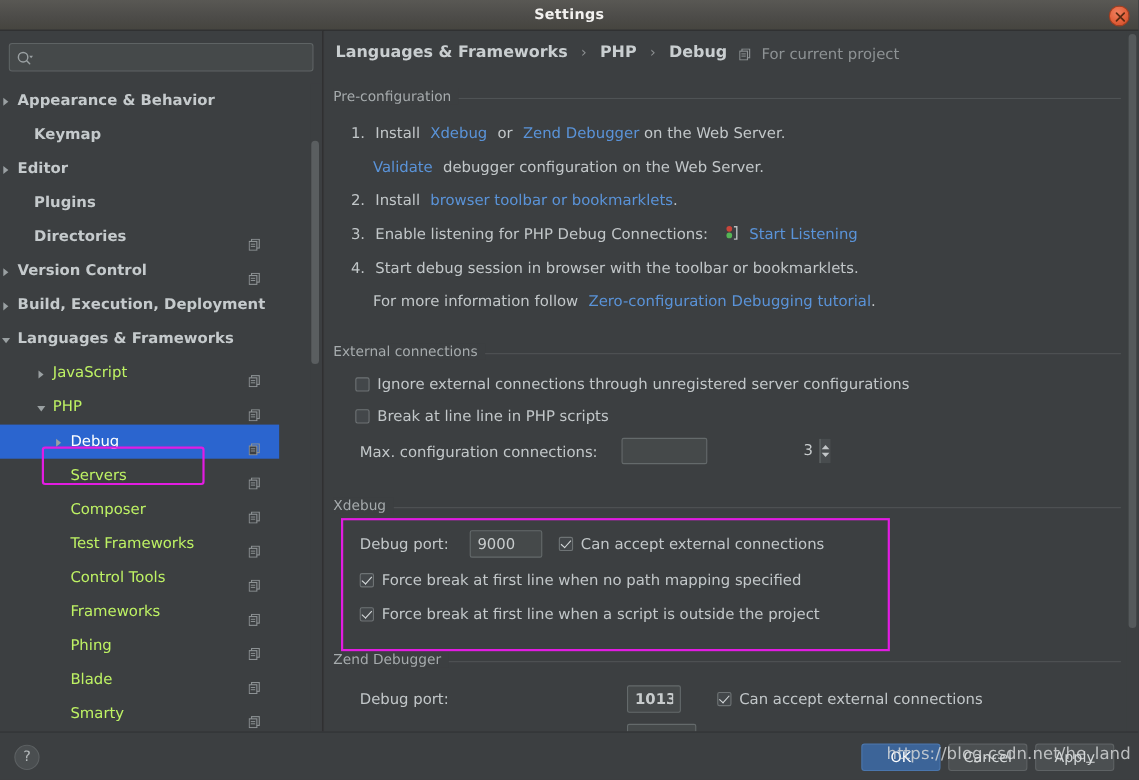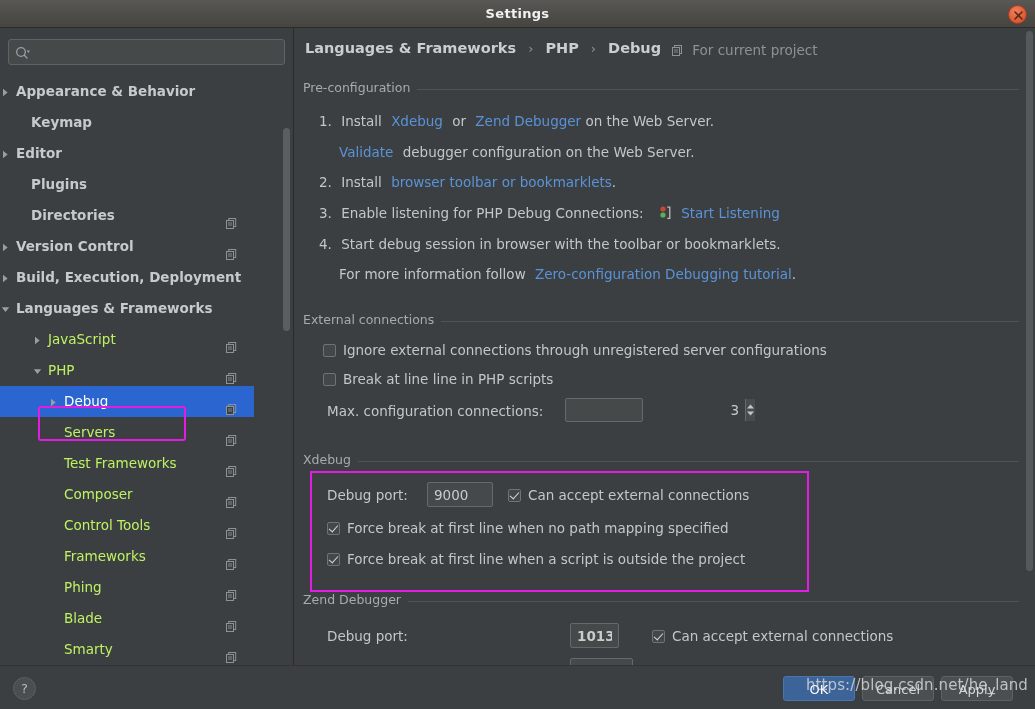--- a/index.html
+++ b/index.html
@@ -337,29 +337,29 @@
         </div>
         <div class="tree-row">
           <span class="lbl" style="left: 64px;">Servers</span>
           <span class="mod-icon"><svg width="11" height="11" viewBox="0 0 11 11">
               <rect x="2.7" y="0.5" width="7" height="8" fill="none" stroke="#8d9294"></rect>
               <rect x="0.5" y="2.5" width="7" height="8" fill="#3c3f41" stroke="#8d9294"></rect>
               <path d="M2 5h4M2 7h4" stroke="#8d9294" stroke-width="0.9"></path>
             </svg></span>
         </div>
         <div class="tree-row">
+          <span class="lbl" style="left: 64px;">Composer</span>
+          <span class="mod-icon"><svg width="11" height="11" viewBox="0 0 11 11">
+              <rect x="2.7" y="0.5" width="7" height="8" fill="none" stroke="#8d9294"></rect>
+              <rect x="0.5" y="2.5" width="7" height="8" fill="#3c3f41" stroke="#8d9294"></rect>
+              <path d="M2 5h4M2 7h4" stroke="#8d9294" stroke-width="0.9"></path>
+            </svg></span>
+        </div>
+        <div class="tree-row">
           <span class="lbl" style="left: 64px;">Test Frameworks</span>
-          <span class="mod-icon"><svg width="11" height="11" viewBox="0 0 11 11">
-              <rect x="2.7" y="0.5" width="7" height="8" fill="none" stroke="#8d9294"></rect>
-              <rect x="0.5" y="2.5" width="7" height="8" fill="#3c3f41" stroke="#8d9294"></rect>
-              <path d="M2 5h4M2 7h4" stroke="#8d9294" stroke-width="0.9"></path>
-            </svg></span>
-        </div>
-        <div class="tree-row">
-          <span class="lbl" style="left: 64px;">Composer</span>
           <span class="mod-icon"><svg width="11" height="11" viewBox="0 0 11 11">
               <rect x="2.7" y="0.5" width="7" height="8" fill="none" stroke="#8d9294"></rect>
               <rect x="0.5" y="2.5" width="7" height="8" fill="#3c3f41" stroke="#8d9294"></rect>
               <path d="M2 5h4M2 7h4" stroke="#8d9294" stroke-width="0.9"></path>
             </svg></span>
         </div>
         <div class="tree-row">
           <span class="lbl" style="left: 64px;">Control Tools</span>
           <span class="mod-icon"><svg width="11" height="11" viewBox="0 0 11 11">
               <rect x="2.7" y="0.5" width="7" height="8" fill="none" stroke="#8d9294"></rect>

